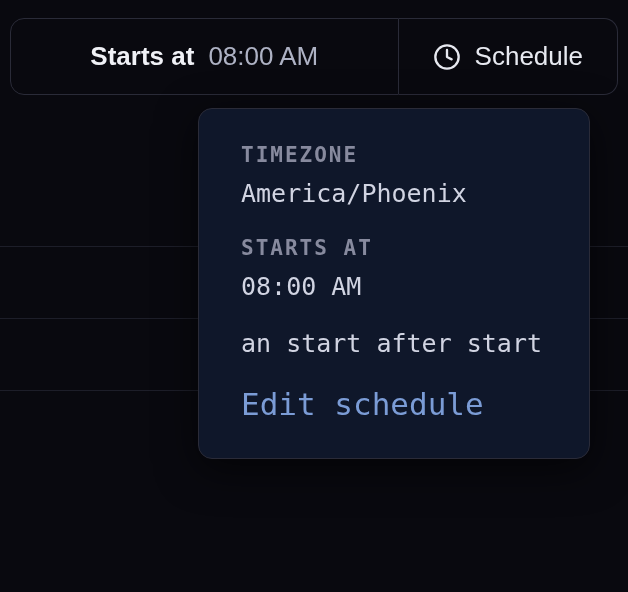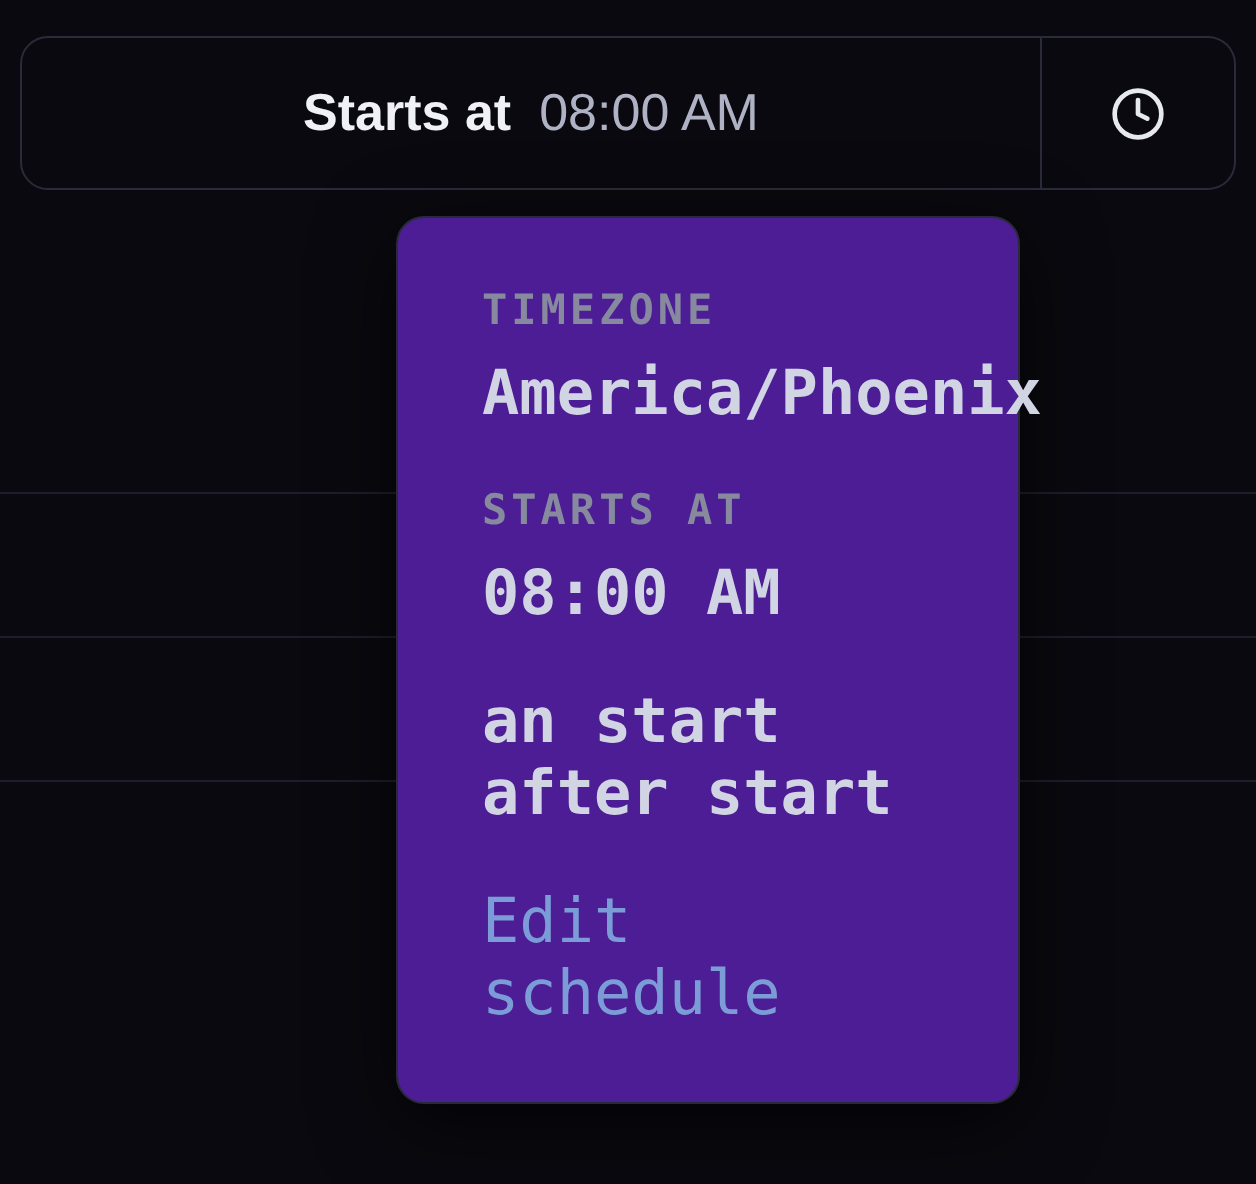--- a/index.html
+++ b/index.html
@@ -74,42 +74,42 @@
       border-top: 1px solid #1d1e29;
     }
     .table-row:first-child {
       border-top: none;
       height: 140px;
     }
     .popover {
       position: absolute;
       top: 108px;
       left: 198px;
-      width: 312px;
-      background: #4c1d95;
+      width: 392px;
+      background: #0f172a;
       border: 1px solid #2a2b38;
       border-radius: 14px;
       padding: 34px 42px 36px 42px;
       box-shadow: 0 10px 40px rgba(0,0,0,0.6);
     }
     .popover-section {
       margin-bottom: 28px;
     }
     .popover-label {
       font-family: ui-monospace, "SF Mono", Menlo, Monaco, Consolas, monospace;
       font-size: 21px;
       font-weight: 600;
       letter-spacing: 2px;
       color: #878a9e;
       margin-bottom: 12px;
     }
     .popover-value {
       font-family: ui-monospace, "SF Mono", Menlo, Monaco, Consolas, monospace;
-      font-size: 31px;
-      font-weight: 700;
+      font-size: 25px;
+      font-weight: 400;
       color: #d1d4e2;
     }
     .popover-link {
       font-family: ui-monospace, "SF Mono", Menlo, Monaco, Consolas, monospace;
       font-size: 31px;
       font-weight: 400;
       color: #7b9cd6;
       cursor: pointer;
       margin-top: 6px;
     }
@@ -122,20 +122,21 @@
     <span class="starts-label">Starts at</span>
     <span class="starts-time">08:00 AM</span>
   </button>
   <button class="pill-button right">
     <span class="clock-icon">
       <svg viewBox="0 0 24 24" fill="none" stroke="#e7e9f0" stroke-width="2" stroke-linecap="round" stroke-linejoin="round">
         <circle cx="12" cy="12" r="10"></circle>
         <polyline points="12 6 12 12 16 14"></polyline>
       </svg>
     </span>
+    <span>Schedule</span>
   </button>
 </div>
 
 <div class="table-rows">
   <div class="table-row"></div>
   <div class="table-row"></div>
   <div class="table-row"></div>
   <div class="table-row"></div>
 </div>
 

